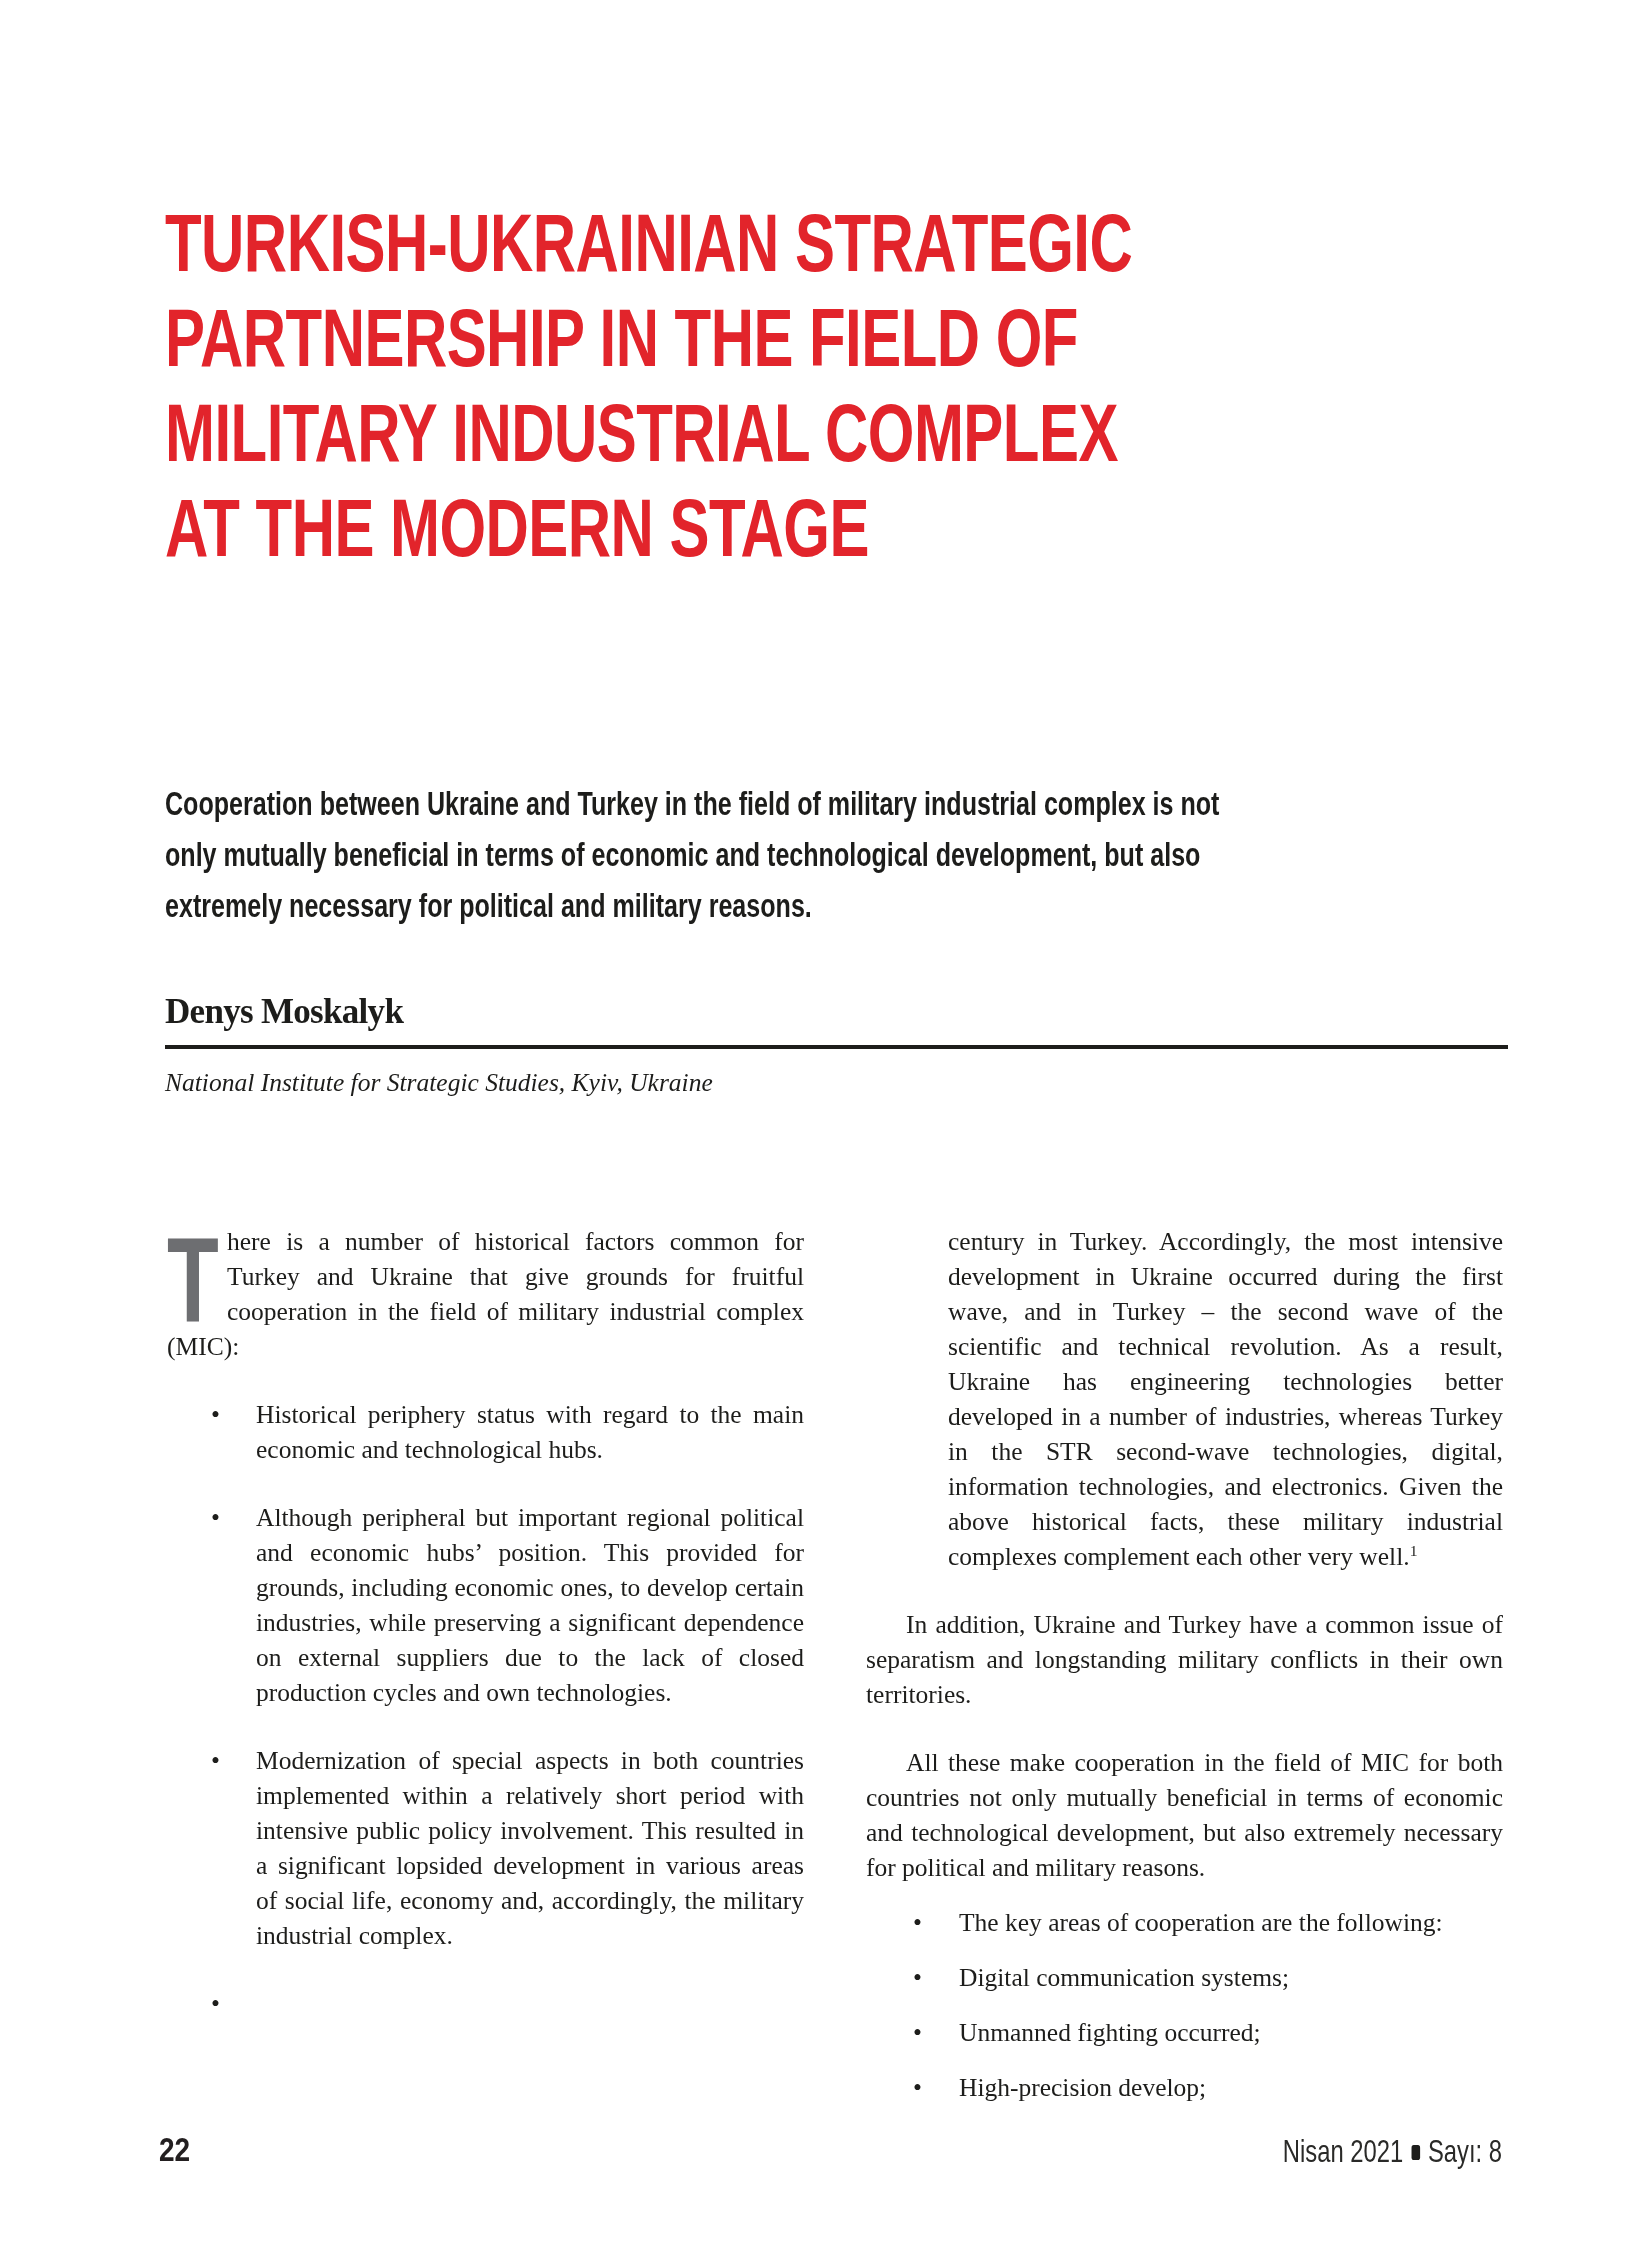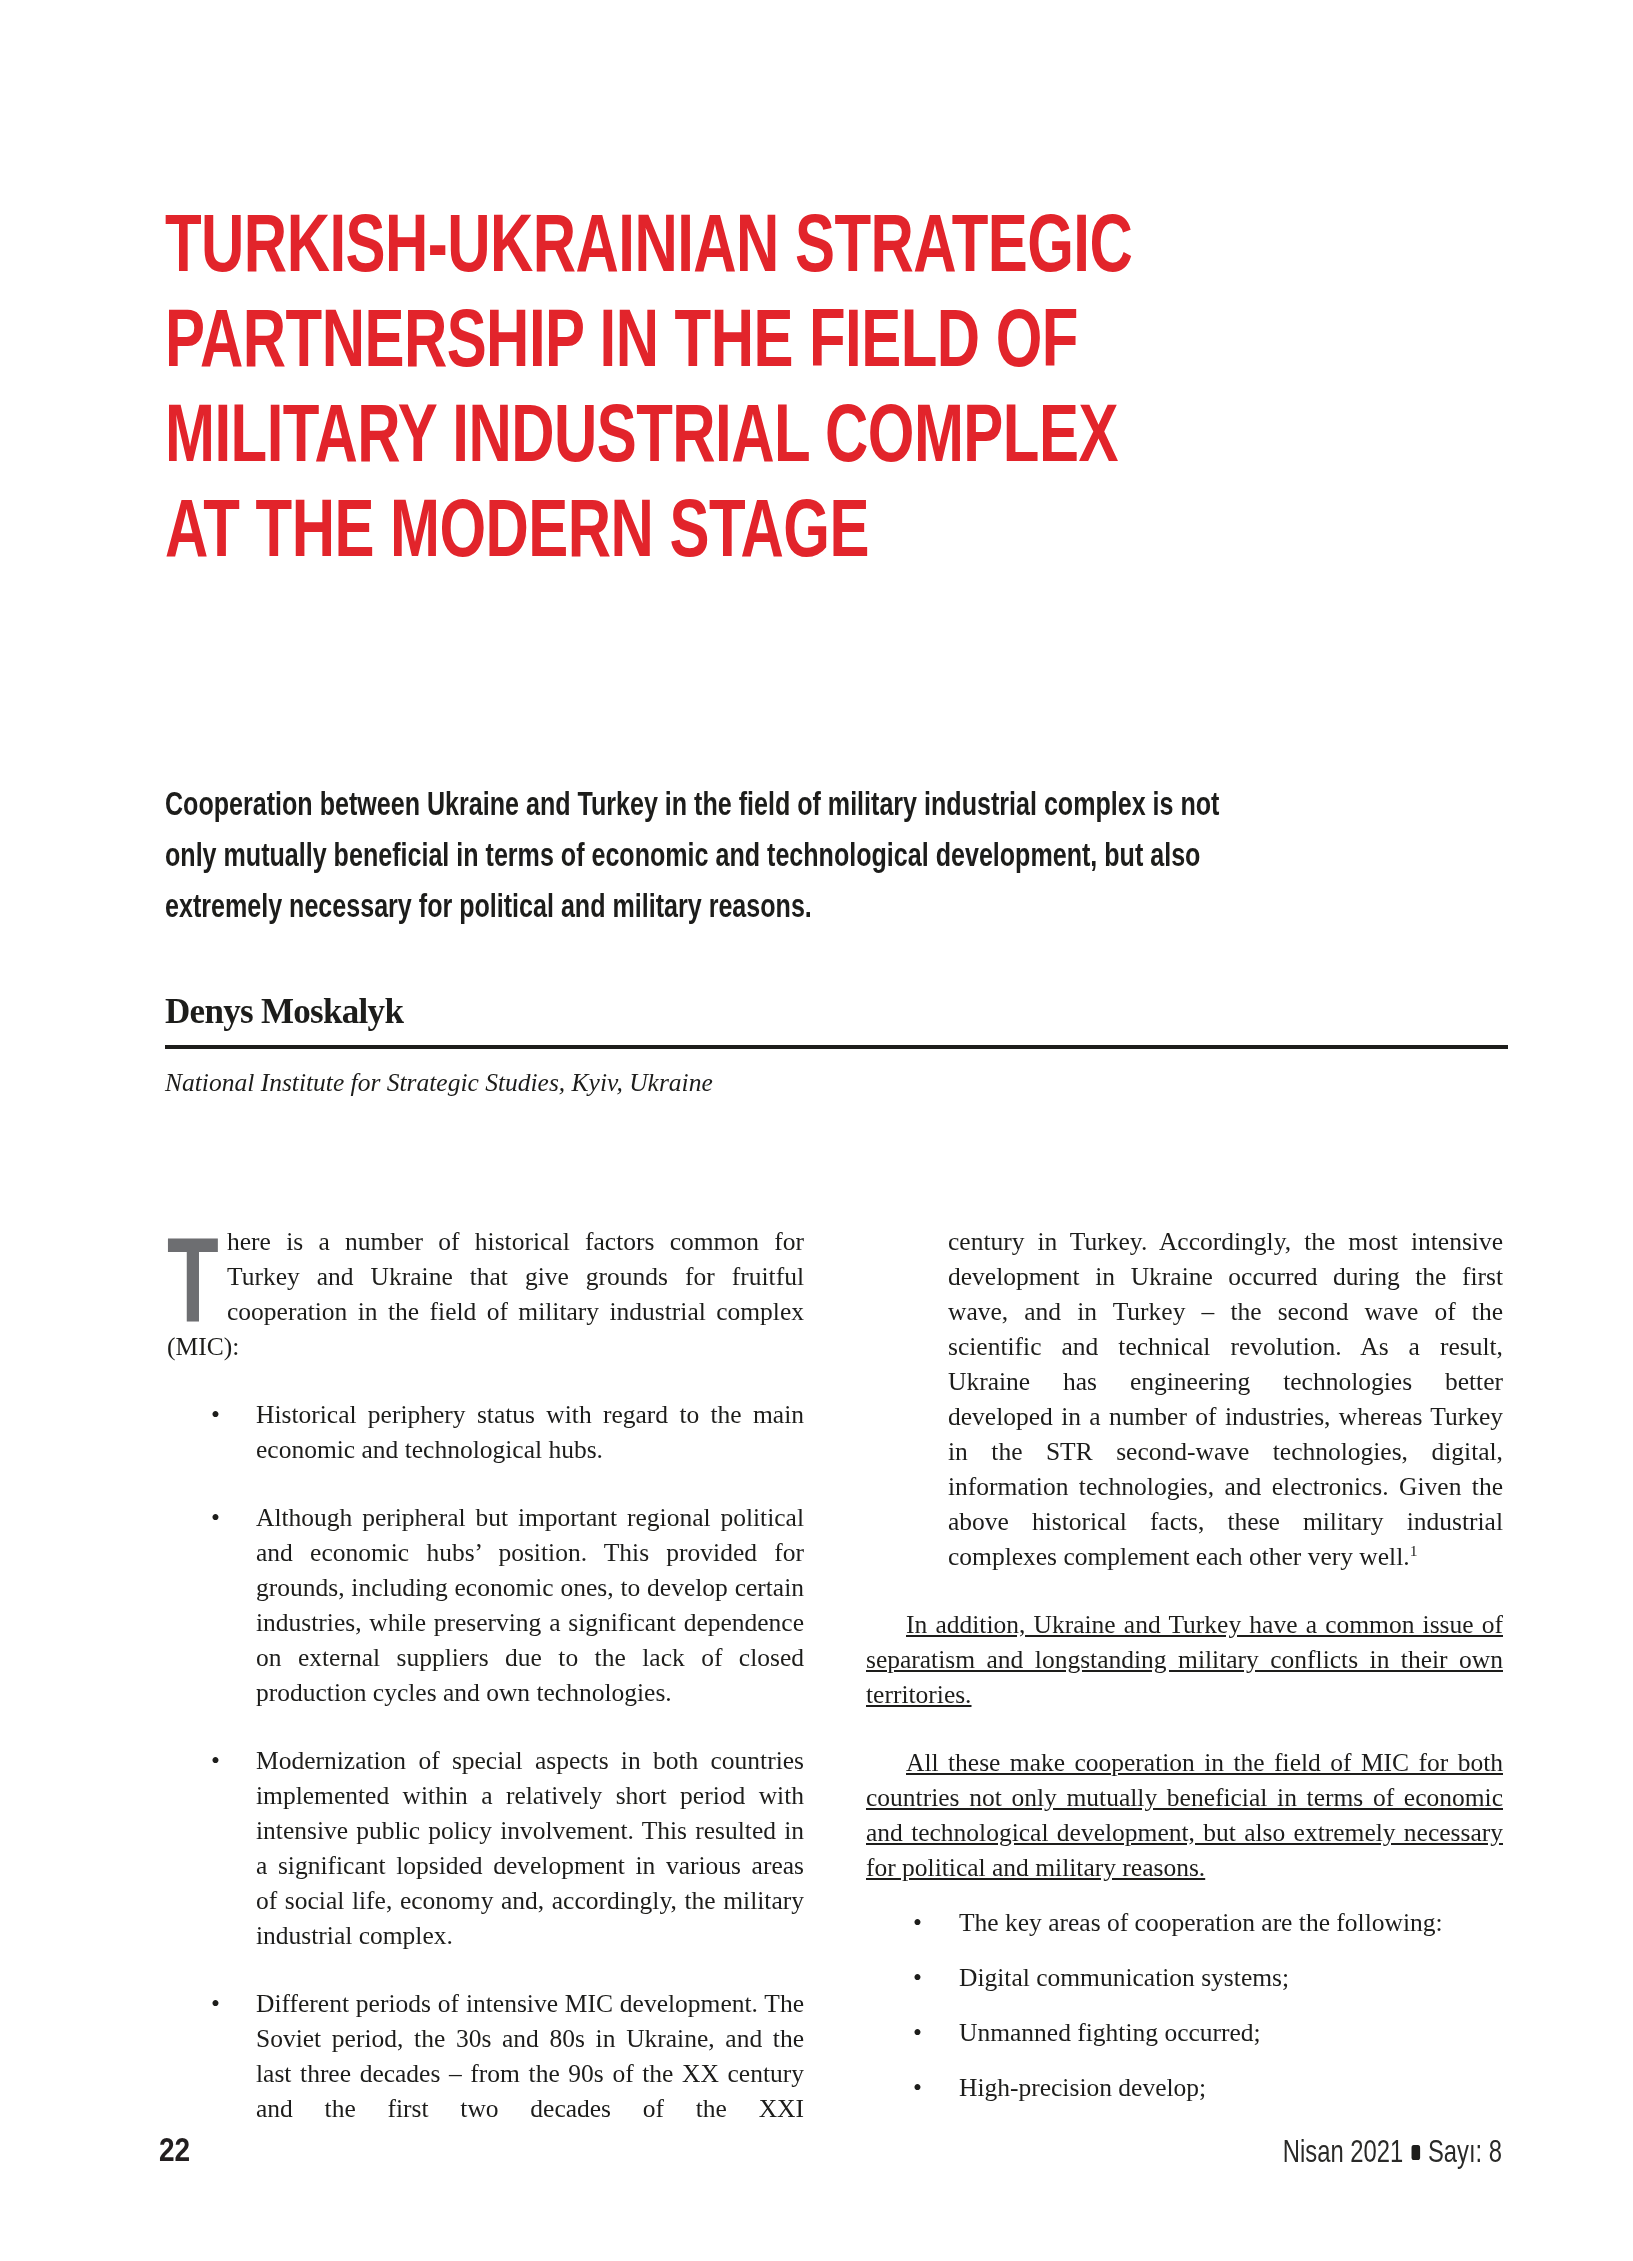--- a/index.html
+++ b/index.html
@@ -70,21 +70,21 @@
   ul.bullets { list-style:none; margin:0; padding:0; }
   ul.bullets li { position:relative; padding-left:89px; margin-top:33px; }
   ul.bullets li .marker { position:absolute; left:44px; top:0; }
   ul.bullets.tight li { margin-top:20px; padding-left:93px; }
   ul.bullets.tight li .marker { left:47px; }
   ul.bullets.tight { margin-top:20px; }
   .justify-last { text-align-last:justify; }
 
   .continuation { padding-left:82px; }
   .continuation sup { font-size:15.6px; line-height:0; vertical-align:super; }
-  p.indent { text-indent:40px; margin-top:33px !important;text-decoration:underline; }
+  p.indent { text-indent:40px; margin-top:33px !important; }
 
   
   .footer-page-num {
     position:absolute; left:159px; top:2133px;
     font-family:"Liberation Sans", sans-serif;
     font-weight:700; font-size:33px; line-height:1;
     transform:scaleX(0.85); transform-origin:0 0;
     color:#231f20;
   }
   .footer-issue {
@@ -135,21 +135,20 @@
         <li>
           <span class="marker">•</span>
           <span>Although peripheral but important regional political and economic hubs’ position. This provided for grounds, including economic ones, to develop certain industries, while preserving a significant dependence on external suppliers due to the lack of closed production cycles and own technologies.</span>
         </li>
         <li>
           <span class="marker">•</span>
           <span>Modernization of special aspects in both countries implemented within a relatively short period with intensive public policy involvement. This resulted in a significant lopsided development in various areas of social life, economy and, accordingly, the military industrial complex.</span>
         </li>
         <li class="justify-last">
           <span class="marker">•</span>
-          <span>Different periods of intensive MIC  development. The Soviet period, the 30s and 80s in Ukraine, and the last three decades – from the 90s of the XX century and the first two decades of the XXI</span>
         </li>
       </ul>
     </section>
 
     <section class="col">
       <p class="continuation">
         <span>century in Turkey. Accordingly, the most intensive development in Ukraine occurred during the first wave, and in Turkey – the second wave of the scientific and technical revolution. As a result, Ukraine has engineering technologies better developed in a number of industries, whereas Turkey in the STR second-wave technologies, digital, information technologies, and electronics. Given the above historical facts, these military industrial complexes complement each other very well.</span><sup>1</sup>
       </p>
       <p class="indent">In addition, Ukraine and Turkey have a common issue of separatism and longstanding military conflicts in their own territories.</p>
       <p class="indent">All these make cooperation in the field of MIC for both countries not only mutually beneficial in terms of economic and technological development, but also extremely necessary for political and military reasons.</p>

